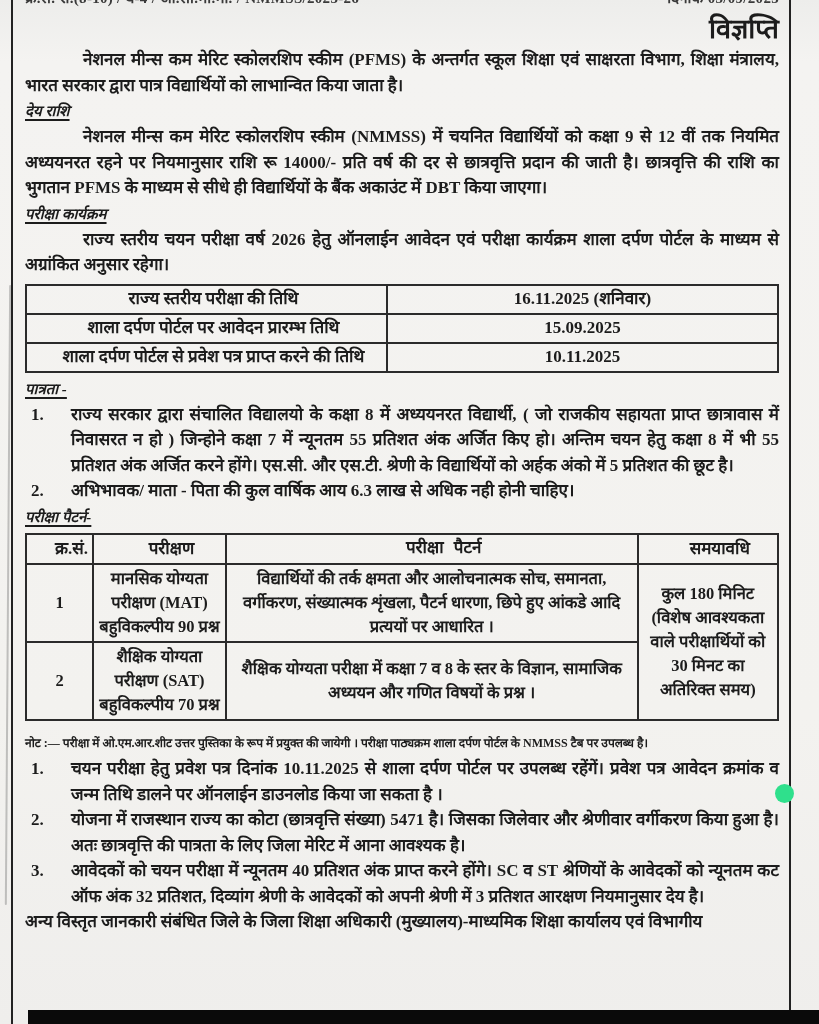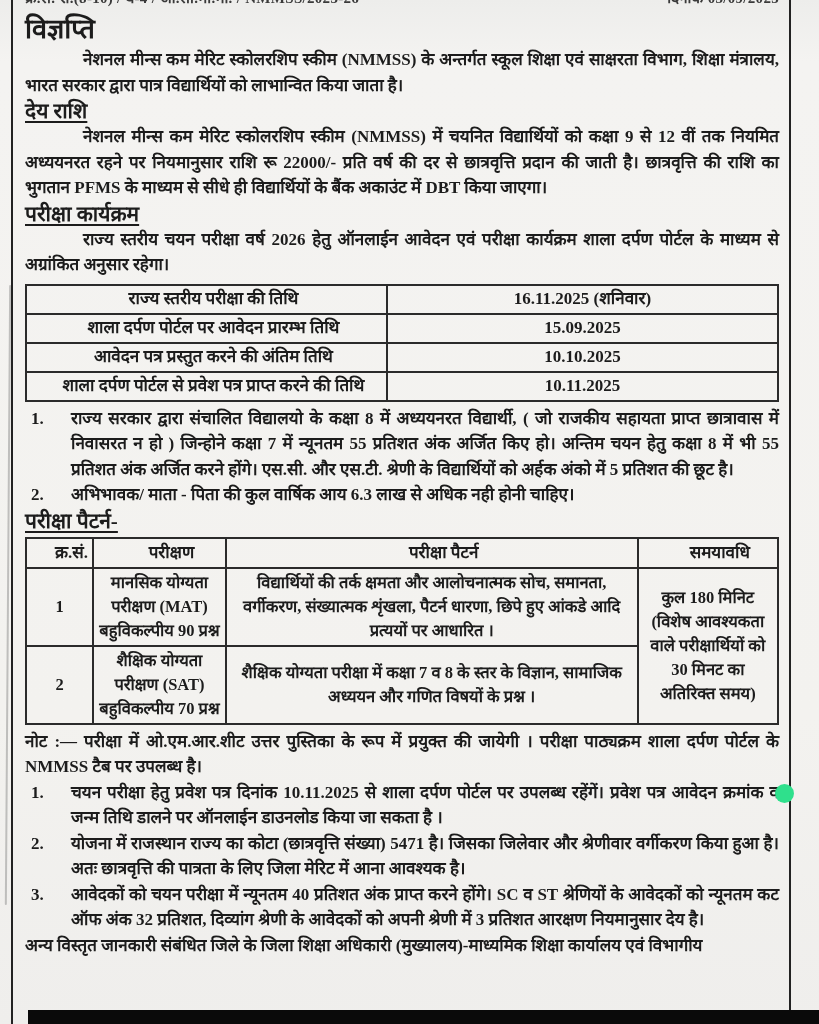--- a/index.html
+++ b/index.html
@@ -26,30 +26,31 @@
     padding:2px 10px 4px 12px;
     overflow:hidden;
   }
   .ref-line {
     display:flex; justify-content:space-between;
     font-size:15px; font-weight:700; color:#3a3a3a;
     margin-top:-9px; letter-spacing:.3px;
     white-space:nowrap; overflow:hidden;
   }
   .doc-title {
-    text-align:left; font-size:27px; font-weight:700;
+    text-align:right; font-size:27px; font-weight:700;
     margin:2px 0 1px 0;
   }
   p.body-par {
     font-size:17px; font-weight:600; line-height:25.5px;
     text-indent:58px; text-align:justify;
   }
   .sec-heading {
-    font-size:21px; font-weight:700; line-height:25px;
+    font-size:15px; font-weight:700; line-height:25px;
     margin-top:1px;
+    font-style:italic;
   }
   .sec-heading .u {
     text-decoration:underline; text-underline-offset:3px; text-decoration-thickness:1.5px;
   }
   table { border-collapse:collapse; width:100%; }
   .dates-table { margin:6px 0 4px 0; }
   .dates-table td {
     border:2px solid #2b2b2b; text-align:center;
     font-size:17px; font-weight:600; padding:1.5px 6px; line-height:24px;
   }
@@ -58,24 +59,24 @@
   .numbered .num { width:46px; flex:0 0 46px; padding-left:6px; }
   .numbered .txt { flex:1; text-align:justify; }
   .pattern-table { margin:3px 0 2px 0; }
   .pattern-table th, .pattern-table td {
     border:2px solid #2b2b2b; text-align:center;
     font-size:16.5px; font-weight:600; line-height:24px; padding:2px 4px;
   }
   .pattern-table th { font-weight:700; font-size:17px;padding-left:28px; }
   .col-sn { width:6%; }
   .col-test { width:18%; }
-  .col-pat { width:57%; }
+  .col-pat { width:57%;font-family:Liberation Mono, monospace; }
   .col-dur { width:19%;margin-top:20px; }
   .note-par {
-    font-size:17px; font-weight:600; line-height:25.5px; text-align:justify; margin-top:4px;
+    font-size:12px; font-weight:600; line-height:25.5px; text-align:justify; margin-top:10px;
   }
   .note-par .note-label { font-weight:700; }
   .footer-par {
     font-size:17px; font-weight:600; line-height:25px; text-align:justify;
   }
   .bottom-bar {
     position:absolute; left:28px; right:0; bottom:0; height:14px;
     background:#0a0a0a;
   }
   .green-dot {
@@ -91,53 +92,52 @@
 
   <div class="doc-frame">
 
     <div class="ref-line">
       <span>क्र.सं. रा.(8-10) / ब-4 / ओ.सा.मा.मा. / NMMSS/2025-26</span>
       <span>दिनांक 03/09/2025</span>
     </div>
 
     <div class="doc-title">विज्ञप्ति</div>
 
-    <p class="body-par">नेशनल मीन्स कम मेरिट स्कोलरशिप स्कीम (NMMSS) के अन्तर्गत स्कूल शिक्षा एवं साक्षरता विभाग, शिक्षा मंत्रालय, भारत सरकार द्वारा पात्र विद्यार्थियों को लाभान्वित किया जाता है।</p>
+    <p class="body-par">नेशनल मीन्स कम मेरिट स्कोलरशिप स्कीम (PFMS) के अन्तर्गत स्कूल शिक्षा एवं साक्षरता विभाग, शिक्षा मंत्रालय, भारत सरकार द्वारा पात्र विद्यार्थियों को लाभान्वित किया जाता है।</p>
 
     <div class="sec-heading">
       <span class="u">देय राशि</span>
     </div>
-    <p class="body-par">नेशनल मीन्स कम मेरिट स्कोलरशिप स्कीम (NMMSS) में चयनित विद्यार्थियों को कक्षा 9 से 12 वीं तक नियमित अध्ययनरत रहने पर नियमानुसार राशि रू 22000/- प्रति वर्ष की दर से छात्रवृत्ति प्रदान की जाती है। छात्रवृत्ति की राशि का भुगतान PFMS के माध्यम से सीधे ही विद्यार्थियों के बैंक अकाउंट में DBT किया जाएगा।</p>
+    <p class="body-par">नेशनल मीन्स कम मेरिट स्कोलरशिप स्कीम (NMMSS) में चयनित विद्यार्थियों को कक्षा 9 से 12 वीं तक नियमित अध्ययनरत रहने पर नियमानुसार राशि रू 14000/- प्रति वर्ष की दर से छात्रवृत्ति प्रदान की जाती है। छात्रवृत्ति की राशि का भुगतान PFMS के माध्यम से सीधे ही विद्यार्थियों के बैंक अकाउंट में DBT किया जाएगा।</p>
 
     <div class="sec-heading">
       <span class="u">परीक्षा कार्यक्रम</span>
     </div>
     <p class="body-par">राज्य स्तरीय चयन परीक्षा वर्ष 2026 हेतु ऑनलाईन आवेदन एवं परीक्षा कार्यक्रम शाला दर्पण पोर्टल के माध्यम से अग्रांकित अनुसार रहेगा।</p>
 
     <table class="dates-table">
       <tbody>
         <tr>
           <td class="c1">राज्य स्तरीय परीक्षा की तिथि</td>
           <td>16.11.2025 (शनिवार)</td>
         </tr>
         <tr>
           <td class="c1">शाला दर्पण पोर्टल पर आवेदन प्रारम्भ तिथि</td>
           <td>15.09.2025</td>
         </tr>
         <tr>
-          <td class="c1">आवेदन पत्र प्रस्तुत करने की अंतिम तिथि</td>
-          <td>10.10.2025</td>
-        </tr>
-        <tr>
           <td class="c1">शाला दर्पण पोर्टल से प्रवेश पत्र प्राप्त करने की तिथि</td>
           <td>10.11.2025</td>
         </tr>
       </tbody>
     </table>
 
+    <div class="sec-heading">
+      <span class="u">पात्रता -</span>
+    </div>
     <div class="numbered">
       <span class="num">1.</span>
       <span class="txt">राज्य सरकार द्वारा संचालित विद्यालयो के कक्षा 8 में अध्ययनरत विद्यार्थी, ( जो राजकीय सहायता प्राप्त छात्रावास में निवासरत न हो ) जिन्होने कक्षा 7 में न्यूनतम 55 प्रतिशत अंक अर्जित किए हो। अन्तिम चयन हेतु कक्षा 8 में भी 55 प्रतिशत अंक अर्जित करने होंगे। एस.सी. और एस.टी. श्रेणी के विद्यार्थियों को अर्हक अंको में 5 प्रतिशत की छूट है।</span>
     </div>
     <div class="numbered">
       <span class="num">2.</span>
       <span class="txt">अभिभावक/ माता - पिता की कुल वार्षिक आय 6.3 लाख से अधिक नही होनी चाहिए।</span>
     </div>
 
     <div class="sec-heading">

